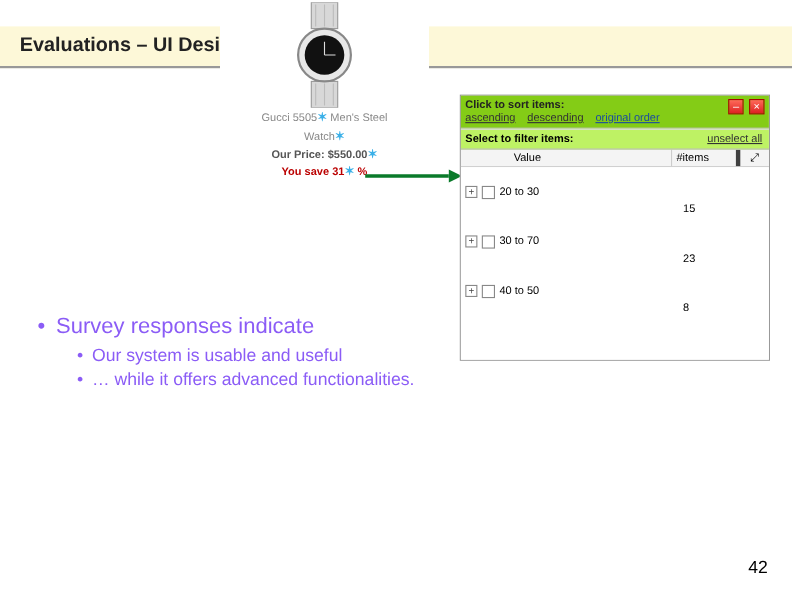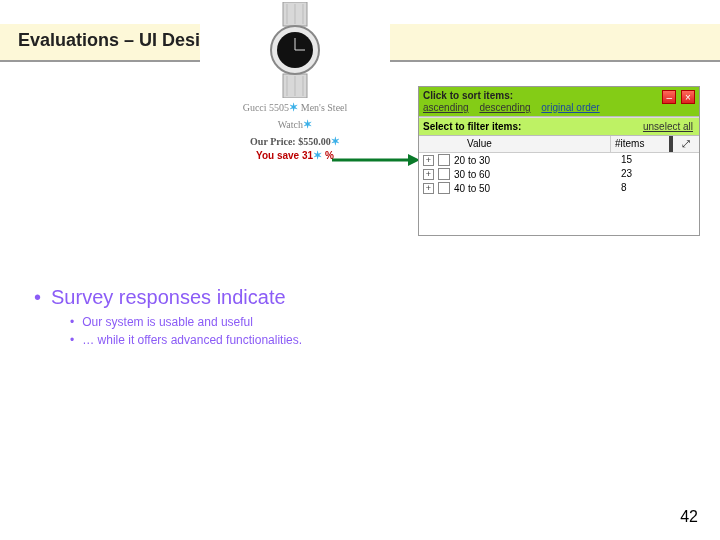--- a/index.html
+++ b/index.html
@@ -33,21 +33,21 @@
   .product-wrap {
     position: absolute;
     top: 2px;
     left: 200px;
     width: 190px;
     height: 190px;
     text-align: center;
     background: #fff;
   }
   .watch-svg { display: block; margin: 0 auto; }
-  .prod-line { font-size: 10px; color: #888; margin-top: 2px; line-height: 14px; font-family: Liberation Serif, serif; }
+  .prod-line { font-size: 10px; color: #888; margin-top: 2px; line-height: 14px; }
   .prod-line.bold { color: #555; font-weight: bold; }
   .save-line { font-size: 10px; color: #b00; font-weight: bold; }
   .star { color: #3bb0e8; font-weight: bold; font-size: 11px; }
 
   
   .arrow-wrap {
     position: absolute;
     top: 150px;
     left: 330px;
     width: 90px;
@@ -103,21 +103,21 @@
     background: #f4f4f4;
     border-bottom: 1px solid #ccc;
   }
   .cols > div { padding: 2px 4px; }
   .col-val { flex: 1; border-right: 1px solid #ccc; font-weight: normal; margin-left: 44px; }
   .col-items { width: 50px; border-right: 4px solid #404040; }
   .col-tog { width: 18px; text-align: center; cursor: pointer; }
   .rows { background: #fff; padding-bottom: 40px; }
   .row { display: flex; padding: 1px 4px; }
   .row .rval { flex: 1; display: flex; align-items: center; }
-  .row .ritems { width: 74px; }
+  .row .ritems { width: 74px; margin-top: 32px; }
   .exp {
     display: inline-block;
     width: 9px; height: 9px;
     border: 1px solid #888;
     line-height: 8px;
     font-size: 9px;
     text-align: center;
     margin-right: 4px;
     color: #444;
     cursor: pointer;
@@ -135,21 +135,21 @@
   .body-bullets {
     position: absolute;
     top: 280px;
     left: 34px;
     right: 30px;
     font-size: 20px;
     color: #8b5cf6;
   }
   .body-bullets .lvl1 { margin: 6px 0; }
   .body-bullets .lvl1::before { content: "•"; margin-right: 10px; }
-  .body-bullets .lvl2 { font-size: 12px; margin: 4px 0 4px 36px; }
+  .body-bullets .lvl2 { font-size: 16px; margin: 4px 0 4px 36px; }
   .body-bullets .lvl2::before { content: "•"; margin-right: 8px; }
 
   .pagenum {
     position: absolute;
     right: 22px;
     bottom: 14px;
     font-size: 16px;
   }
 </style>
 </head>
@@ -227,21 +227,21 @@
         <span class="exp">+</span>
         <span class="chk"></span>
         <span>20 to 30</span>
       </div>
       <div class="ritems">15</div>
     </div>
     <div class="row">
       <div class="rval">
         <span class="exp">+</span>
         <span class="chk"></span>
-        <span>30 to 60</span>
+        <span>30 to 70</span>
       </div>
       <div class="ritems">23</div>
     </div>
     <div class="row">
       <div class="rval">
         <span class="exp">+</span>
         <span class="chk"></span>
         <span>40 to 50</span>
       </div>
       <div class="ritems">8</div>

